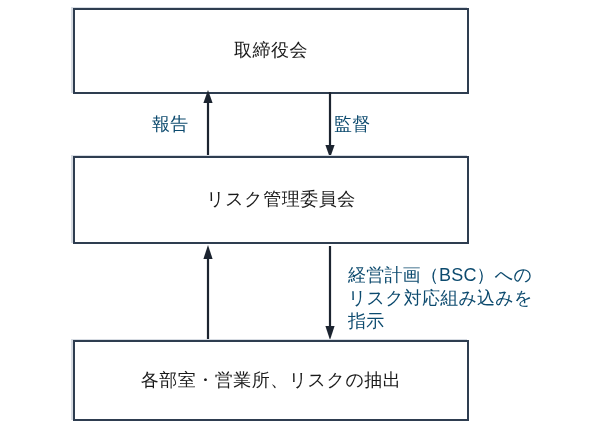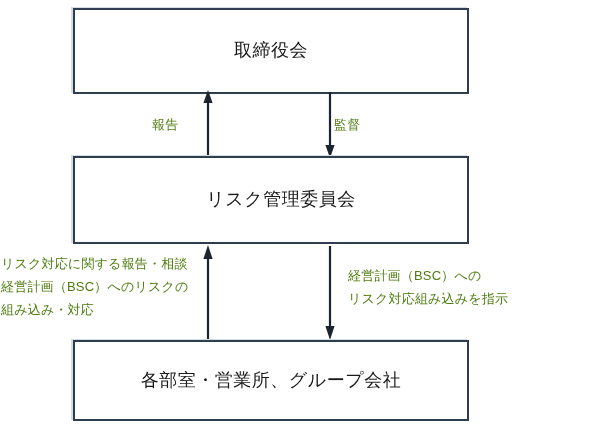--- a/index.html
+++ b/index.html
@@ -42,23 +42,23 @@
   .arrow {
     position: absolute;
   }
   .arrow svg {
     display: block;
     overflow: visible;
   }
 
   .note {
     position: absolute;
-    font-size: 13px;
+    font-size: 18px;
     line-height: 23px;
-    color: #4d7c0f;
+    color: #0c4a6e;
     white-space: pre-line;
     letter-spacing: 0.2px;
   }
   .note-center { text-align: left; }
 
   #label-report   { left: 152px; top: 113px; }
   #label-oversee  { left: 334px; top: 113px; font-family: Liberation Serif, serif; }
   #note-right     { left: 477px; top: 170px; }
   #note-left      { left: 1px;   top: 252px; }
   #note-mid-right { left: 348px; top: 264px; }
@@ -93,31 +93,28 @@
   </div>
 
 
   <div class="arrow" id="arrow-report-up-2" style="left:199px; top:245px;">
     <svg width="18" height="95" viewBox="0 0 18 95">
       <line x1="9" y1="95" x2="9" y2="11" stroke="#1c2430" stroke-width="2.2"></line>
       <polygon points="9,0 4.4,14 13.6,14" fill="#1c2430"></polygon>
     </svg>
   </div>
 
-  <div class="note note-center" id="note-left">リスク対応に関する報告・相談
-経営計画（BSC）へのリスクの
-組み込み・対応</div>
 
   <div class="arrow" id="arrow-instruct-down" style="left:321px; top:246px;">
     <svg width="18" height="94" viewBox="0 0 18 94">
       <line x1="9" y1="0" x2="9" y2="82" stroke="#1c2430" stroke-width="2.2"></line>
       <polygon points="9,94 4.4,80 13.6,80" fill="#1c2430"></polygon>
     </svg>
   </div>
 
   <div class="note note-center" id="note-mid-right">経営計画（BSC）への
 リスク対応組み込みを指示</div>
 
   <div class="box" id="box-depts">
-    <span class="box-label">各部室・営業所、グループ会社</span>
+    <span class="box-label">各部室・営業所、リスクの抽出</span>
   </div>
 
 </div>
 
 </body></html>

